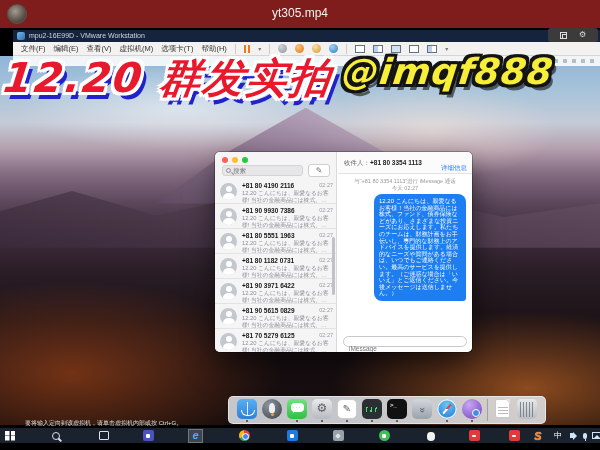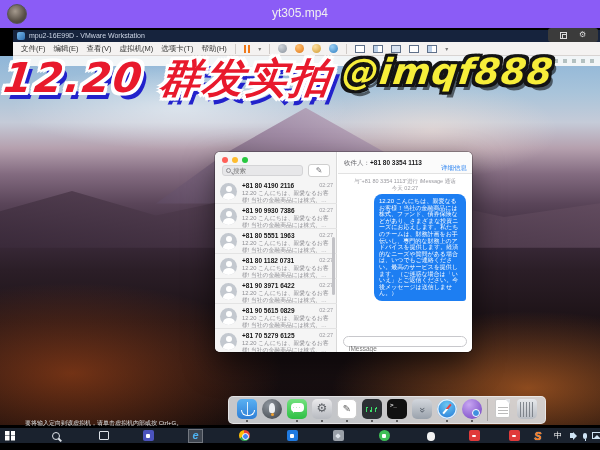--- a/index.html
+++ b/index.html
@@ -1,21 +1,21 @@
 <!DOCTYPE html>
 <html><head>
 <meta charset="utf-8">
 <style>
   * { margin:0; padding:0; box-sizing:border-box; }
   html,body { background:#000; }
   body { font-family:"Liberation Sans","DejaVu Sans",sans-serif; }
   #stage { position:relative; width:600px; height:450px; background:#000; overflow:hidden; }
 
   
-  .topbar { position:absolute; left:0; top:0; width:600px; height:28px; background:#8b5cf6; z-index:50; }
+  .topbar { position:absolute; left:0; top:0; width:600px; height:28px; background:#7f1d1d; z-index:50; }
   .topbar .avatar { position:absolute; left:7px; top:4px; width:20px; height:20px; border-radius:50%;
     background:radial-gradient(circle at 40% 35%, #a59a8e, #5a5148 60%, #3a342e); border:1px solid #555; }
   .topbar .ptitle { position:absolute; left:0; right:0; top:6px; text-align:center; color:#f0f0f0; font-size:12px; }
 
   
   .wallpaper { position:absolute; left:0; top:56px; width:600px; height:369px; z-index:1;
     background:
       radial-gradient(ellipse 180px 70px at 72% 20%, rgba(255,235,220,.45), transparent 70%),
       radial-gradient(ellipse 240px 60px at 30% 14%, rgba(255,255,255,.5), transparent 70%),
       radial-gradient(ellipse 300px 130px at 12% 86%, rgba(190,80,25,.55), transparent 70%),

